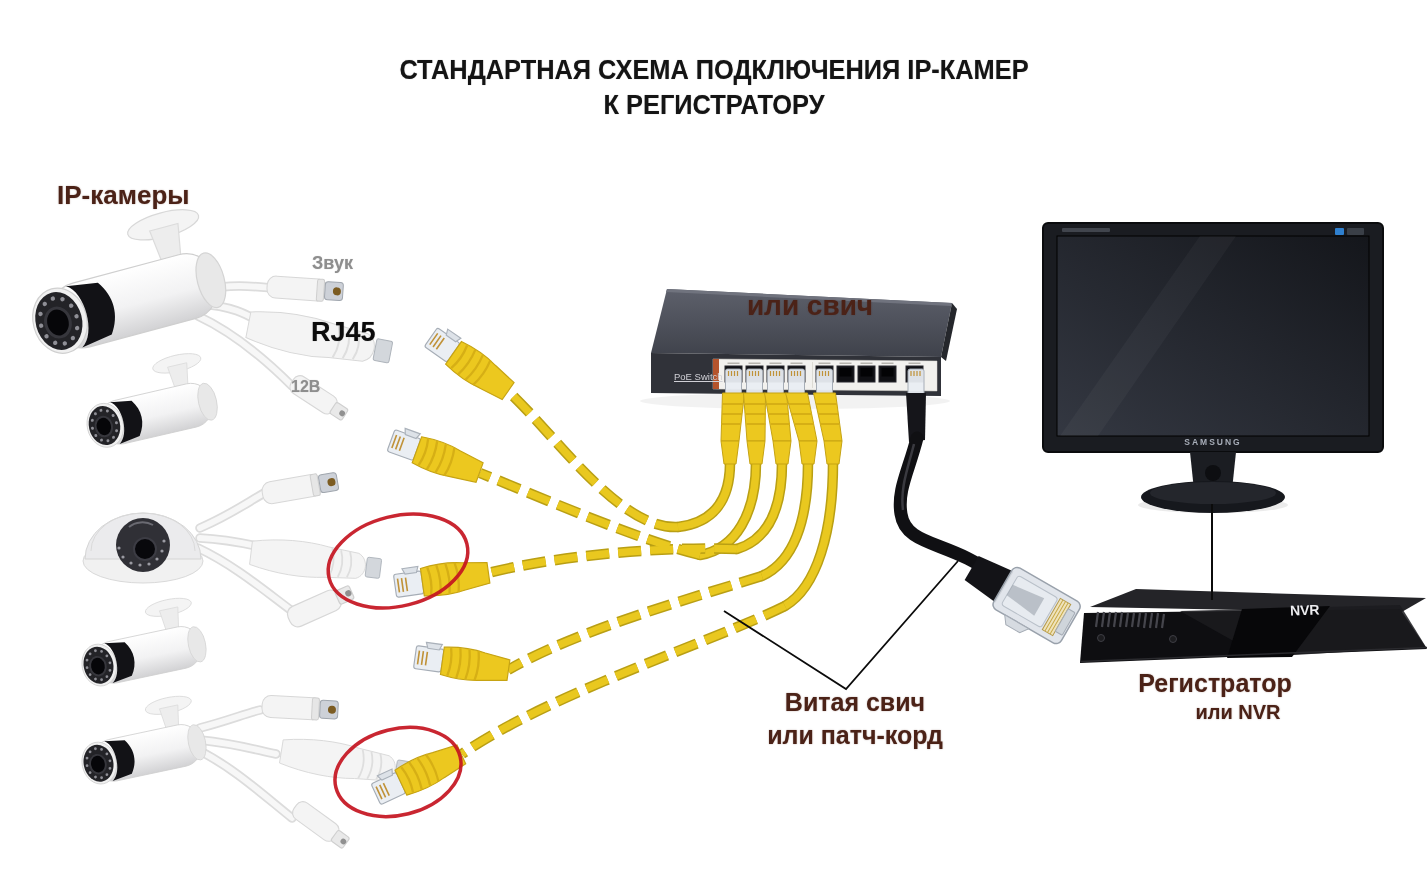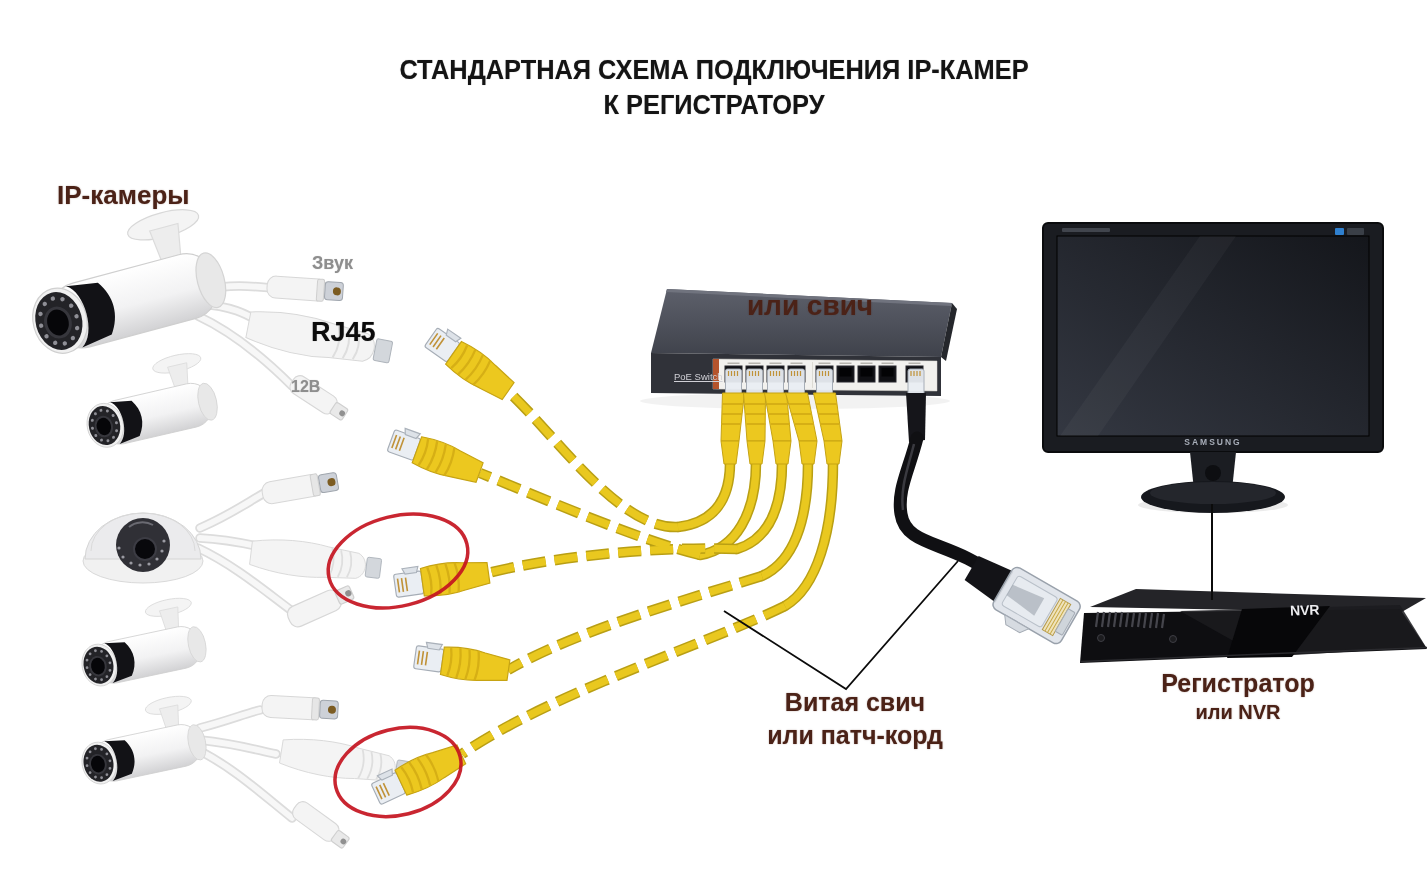--- a/index.html
+++ b/index.html
@@ -350,16 +350,16 @@
 
 <div class="lbl maroon center" style="left:660px;width:300px;top:251px;font-size:28px;margin-top:39px;">или свич</div>
 <div class="lbl" style="left:658px;top:371px;font-size:9.5px;color:#d0d0d6;text-decoration:underline;font-weight:normal;margin-left:16px;">PoE Switch</div>
 
 <div class="lbl center" style="left:1152px;width:122px;top:437px;font-size:8.5px;letter-spacing:2px;color:#a7adb8;">SAMSUNG</div>
 
 <div class="lbl center maroon" style="left:735px;width:240px;top:688px;font-size:25px;">Витая свич</div>
 <div class="lbl center maroon" style="left:735px;width:240px;top:721px;font-size:25px;">или патч-корд</div>
 
 <div class="lbl" style="left:1290px;top:602px;font-size:14px;color:#ededf0;transform:rotate(-2deg);">NVR</div>
-<div class="lbl center maroon" style="left:1113px;width:250px;top:669px;font-size:25px;">Регистратор</div>
+<div class="lbl center maroon" style="left:1090px;width:250px;top:669px;font-size:25px;">Регистратор</div>
 <div class="lbl center maroon" style="left:1113px;width:250px;top:701px;font-size:20px;">или NVR</div>
 
 </div>
 
 </body></html>

